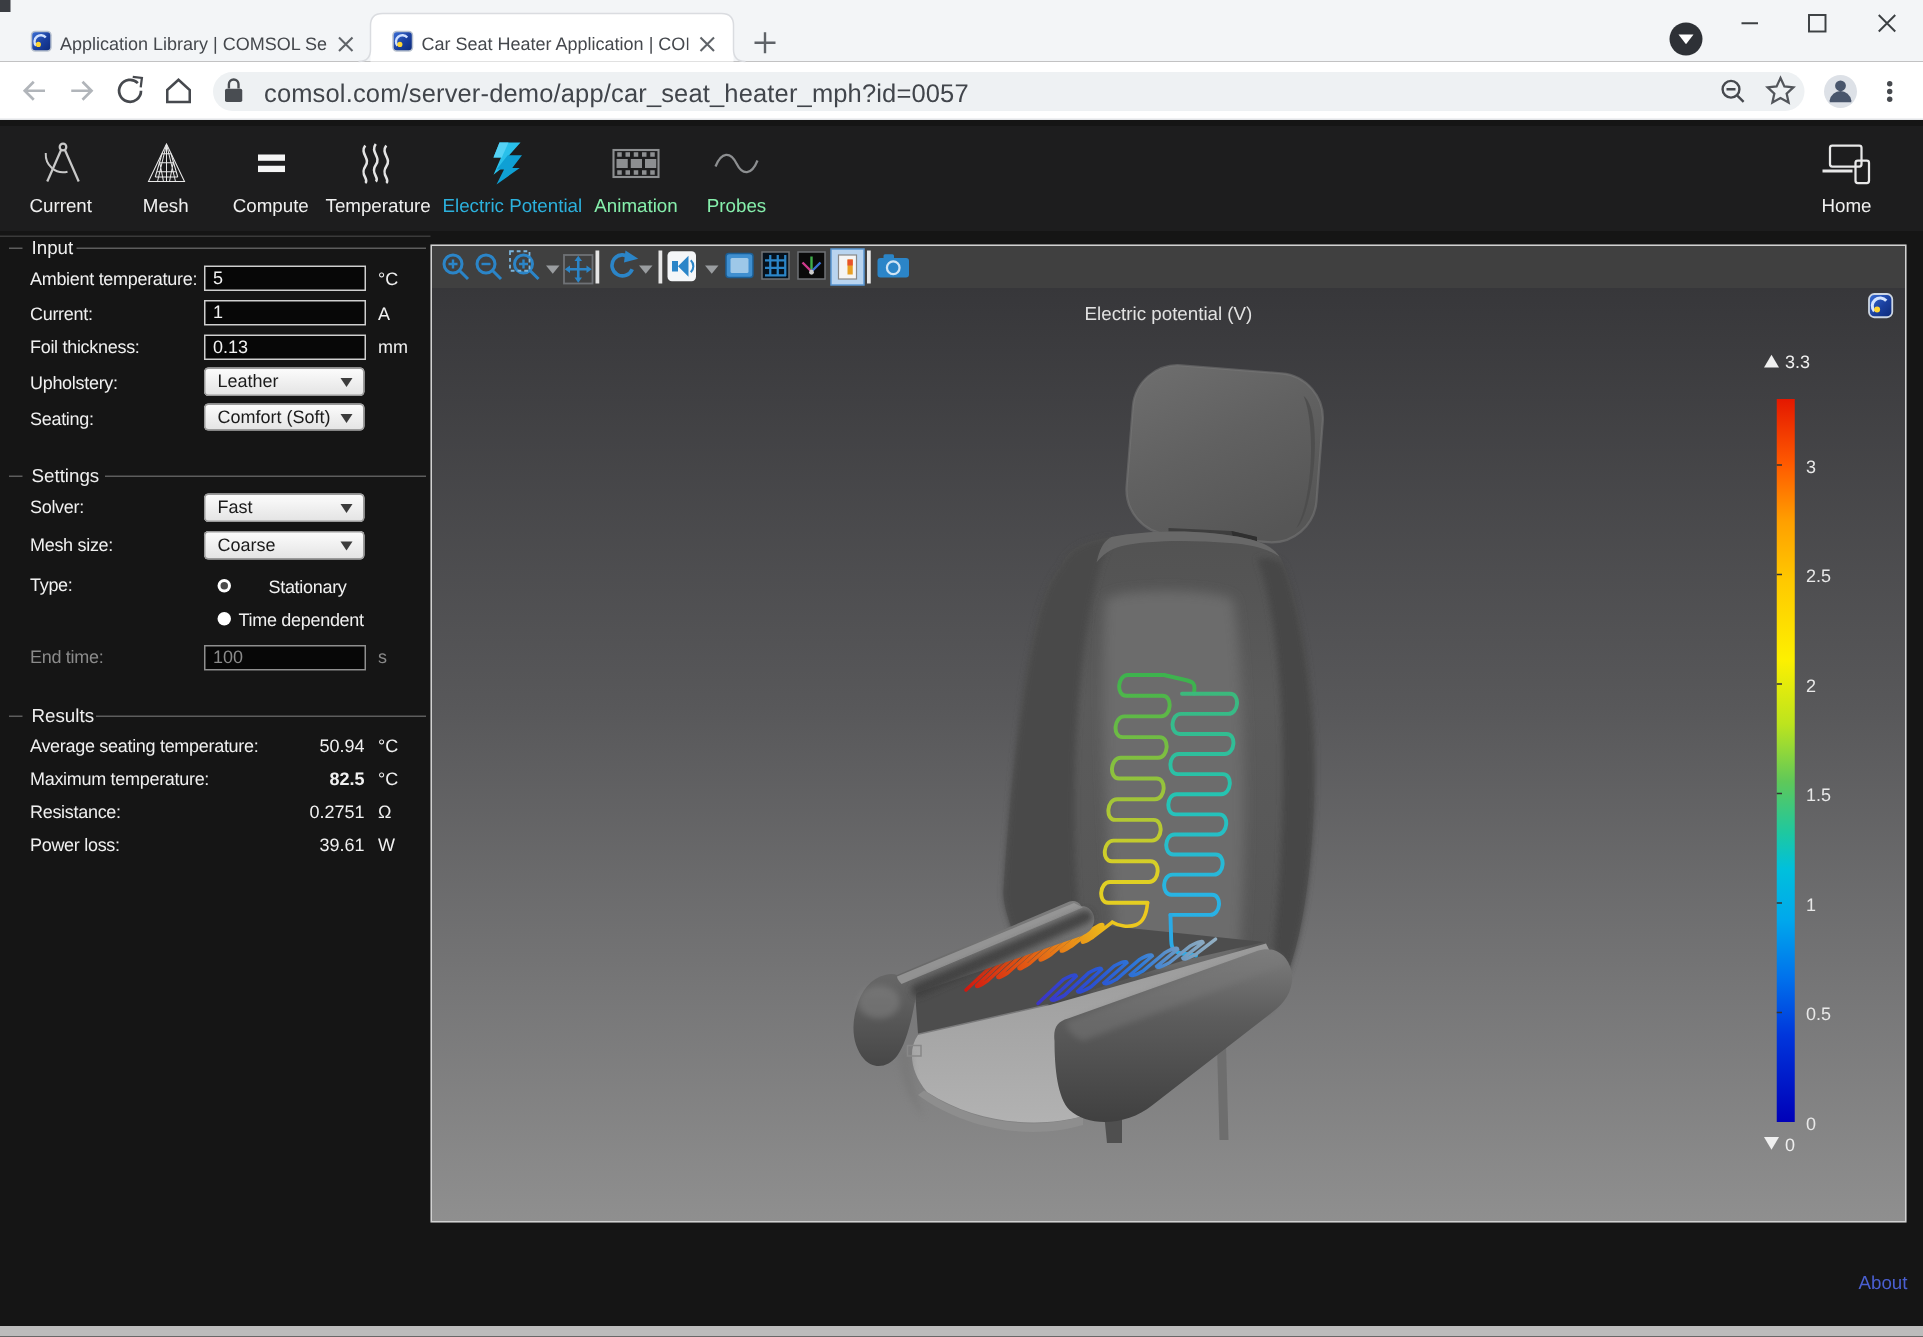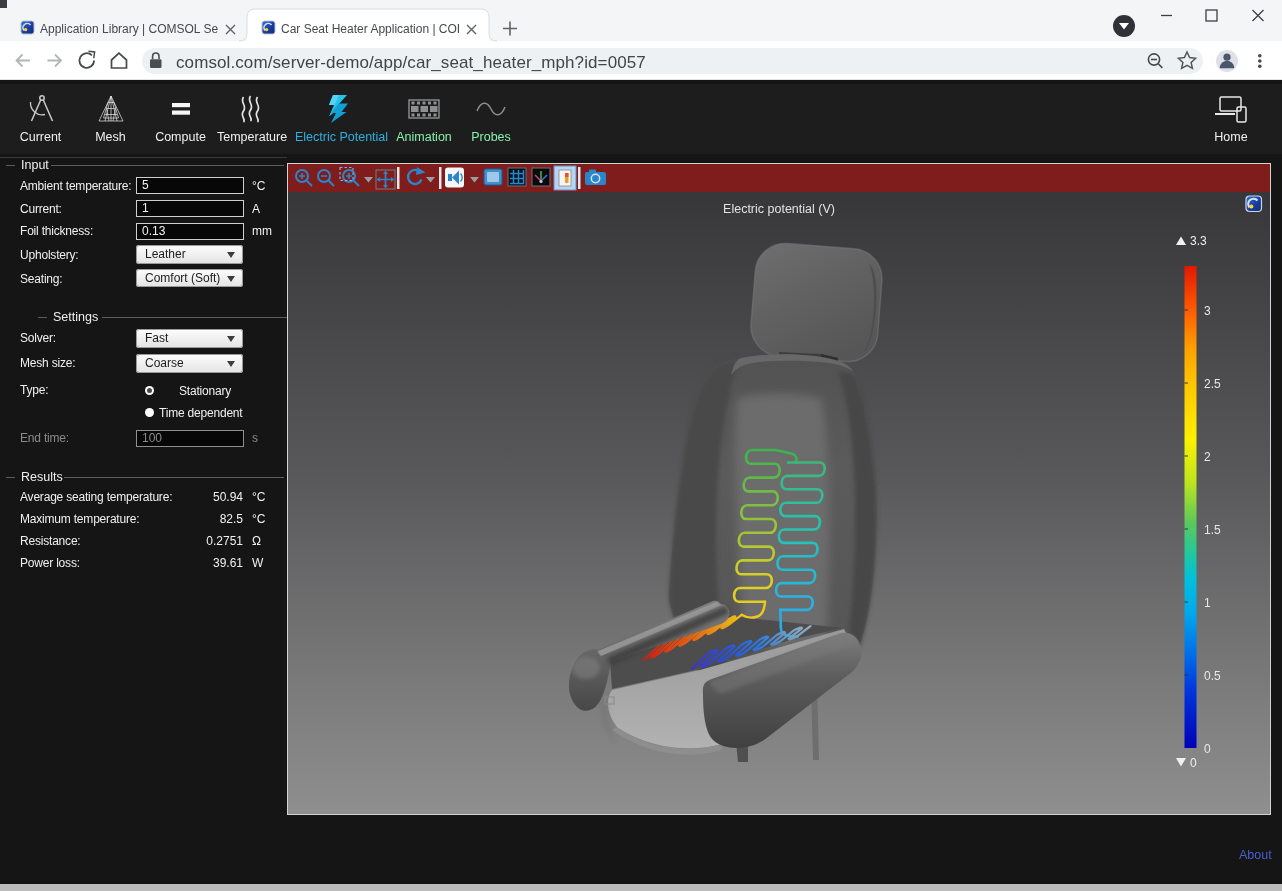--- a/index.html
+++ b/index.html
@@ -28,21 +28,21 @@
   .legend .l2 { position:absolute; top:0px; height:1px; background:#5d5d5d; right:3px; }
   .flabel { position:absolute; left:20px; white-space:nowrap; letter-spacing:-0.2px; }
   .funit { position:absolute; left:252px; }
   .tinput { position:absolute; left:136px; width:108px; height:17px; background:#070707; border:1px solid #cfcfcf; color:#f2f2f2; font-size:12px; padding-left:5px; line-height:15px; }
   .tinput.dis { border-color:#8f8f8f; color:#8a8a8a; }
   .gray { color:#8a8a8a; }
   .dropdown { position:absolute; left:136px; width:107px; height:18.5px; border-radius:3px; background:linear-gradient(#fdfdfd,#e3e3e3); color:#1b1b1b; font-size:12px; line-height:18px; padding-left:9px; box-shadow:0 0 0 1px #9a9a9a inset; }
   .dropdown .arr { position:absolute; right:8px; top:7px; width:0; height:0; border-left:4.5px solid transparent; border-right:4.5px solid transparent; border-top:6px solid #3c3c3c; }
   .rval { position:absolute; width:60px; text-align:right; }
   
-  #gwidget { position:absolute; left:287px; top:83px; width:984px; height:652px; border:1px solid #d2d2d2; background:#7f1d1d; }
+  #gwidget { position:absolute; left:287px; top:83px; width:984px; height:652px; border:1px solid #d2d2d2; background:#404040; }
   #gcanvas { position:absolute; left:0px; top:28px; width:982px; height:622px; background:linear-gradient(#37373a, #58585a 45%, #8f8f8f); }
   #gtitle { position:absolute; left:0; top:37.5px; width:982px; text-align:center; color:#e2e2e2; font-size:12.5px; }
   #about { position:absolute; left:1239px; top:848px; font-size:12.5px; color:#4a5fd0; }
   #botstrip { position:absolute; left:0; top:884px; width:1282px; height:7px; background:#bcbcbc; }
 </style>
 </head>
 <body>
 <div id="tabstrip"></div>
 <div id="toolbar"></div>
 <div id="activetab"></div>
@@ -240,21 +240,21 @@
     <div class="tinput" style="top:42px;">1</div>
       <div class="funit" style="top:44px;">A</div>
     <div class="flabel" style="top:66px;">Foil thickness:</div>
     <div class="tinput" style="top:64.5px;">0.13</div>
       <div class="funit" style="top:66px;">mm</div>
     <div class="flabel" style="top:89.5px;">Upholstery:</div>
     <div class="dropdown" style="top:87px;">Leather<div class="arr"></div></div>
     <div class="flabel" style="top:113.5px;">Seating:</div>
     <div class="dropdown" style="top:110.7px;">Comfort (Soft)<div class="arr"></div></div>
 
-    <div class="legend" style="top:159px;margin-left:32px;">
+    <div class="legend" style="top:159px;">
         <div class="l1"></div>
         <div class="t">Settings</div>
         <div class="l2" style="left:70px;"></div>
       </div>
     <div class="flabel" style="top:172.5px;">Solver:</div>
     <div class="dropdown" style="top:171.3px;">Fast<div class="arr"></div></div>
     <div class="flabel" style="top:197.5px;">Mesh size:</div>
     <div class="dropdown" style="top:196.3px;">Coarse<div class="arr"></div></div>
     <div class="flabel" style="top:225px;text-align:center;">Type:</div>
     <div id="radio1" class="abs" style="left:145px;top:228px;width:9px;height:9px;border-radius:50%;background:#ffffff;">
@@ -269,21 +269,21 @@
 
     <div class="legend" style="top:319px;">
         <div class="l1"></div>
         <div class="t">Results</div>
         <div class="l2" style="left:64px;"></div>
       </div>
     <div class="flabel" style="top:331.5px;">Average seating temperature:</div>
     <div class="rval" style="left:183px;top:331.5px;">50.94</div>
       <div class="funit" style="top:331.5px;">°C</div>
     <div class="flabel" style="top:353.7px;">Maximum temperature:</div>
-    <div class="rval" style="left:183px;top:353.7px;">82.5</div>
+    <div class="rval" style="left:183px;top:353.7px;font-weight:bold;">82.5</div>
       <div class="funit" style="top:353.7px;">°C</div>
     <div class="flabel" style="top:376px;">Resistance:</div>
     <div class="rval" style="left:183px;top:376px;">0.2751</div>
       <div class="funit" style="top:376px;">Ω</div>
     <div class="flabel" style="top:398px;">Power loss:</div>
     <div class="rval" style="left:183px;top:398px;">39.61</div>
       <div class="funit" style="top:398px;">W</div>
   </div>
   <div id="gwidget">
     <div id="gtoolbar" class="abs" style="left:0;top:0;width:982px;height:28px;">

